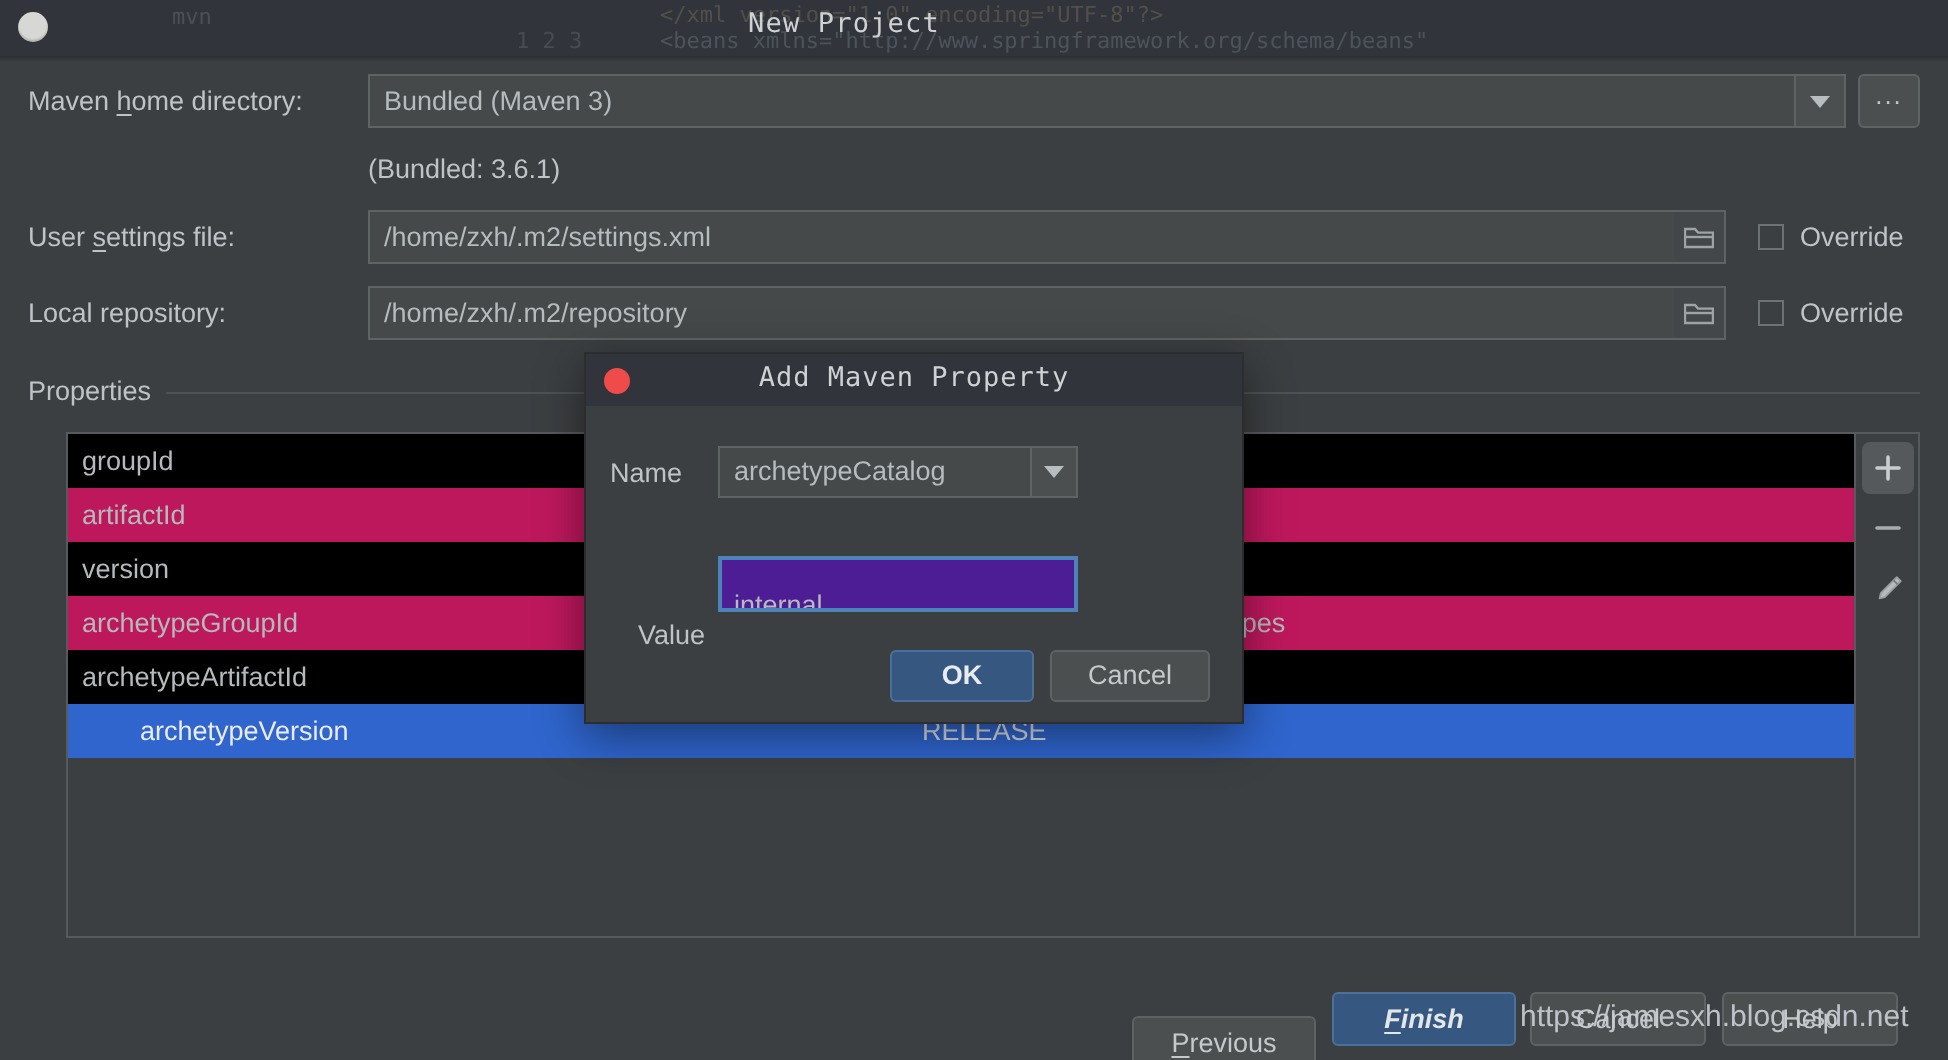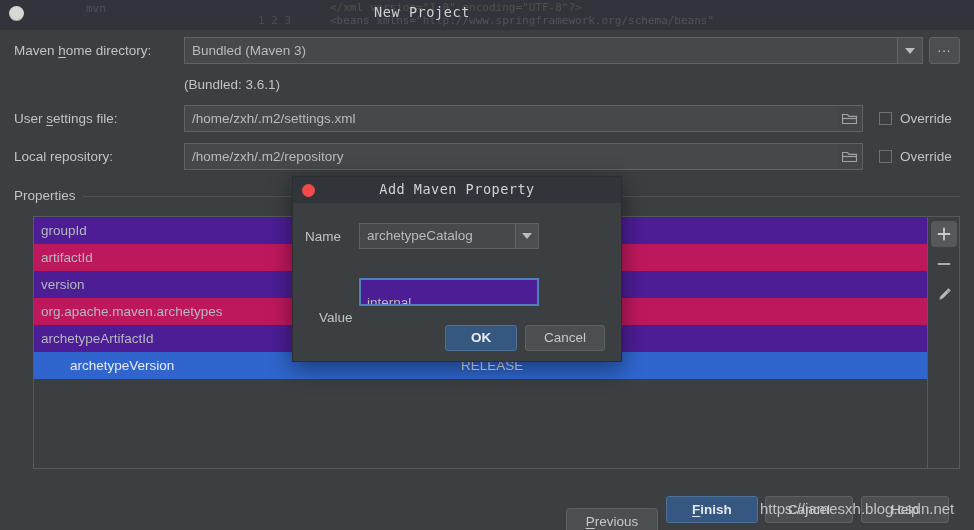--- a/index.html
+++ b/index.html
@@ -179,21 +179,21 @@
     background: #3c3f41;
     overflow: hidden;
   }
   .trow {
     position: relative;
     height: 27px;
     display: flex;
     align-items: center;
     box-sizing: border-box;
   }
-  .trow.odd  { background: #4c1d95; }
+  .trow.odd  { background: #000000; }
   .trow.even { background: #be185d; }
   .trow.sel  { background: #2f65cd; }
   .tcell-key {
     padding-left: 7px;
     width: 420px;
     box-sizing: border-box;
     color: #b4b9bc;
     font-size: 13.5px;
     white-space: nowrap;
     overflow: hidden;
@@ -243,20 +243,21 @@
     font-size: 13.5px;
     line-height: 25px;
     text-align: center;
     white-space: nowrap;
   }
   .btn.default {
     background: #365880;
     border-color: #4c7099;
     color: #e3e7ea;
     font-weight: bold;
+    font-style: italic;
   }
 
   
   #watermark {
     position: absolute;
     left: 760px; top: 500px;
     font-size: 15px;
     color: #c9ccd0;
     opacity: 0.92;
     white-space: nowrap;
@@ -437,20 +438,21 @@
         </div>
         <div class="trow even">
           <div class="tcell-key">artifactId</div>
           <div class="tcell-val"></div>
         </div>
         <div class="trow odd">
           <div class="tcell-key">version</div>
           <div class="tcell-val"></div>
         </div>
         <div class="trow even">
+          <div class="tcell-key">archetypeGroupId</div>
           <div class="tcell-val">org.apache.maven.archetypes</div>
         </div>
         <div class="trow odd">
           <div class="tcell-key">archetypeArtifactId</div>
           <div class="tcell-val">maven-archetype-webapp</div>
         </div>
         <div class="trow sel">
           <div class="tcell-key">archetypeVersion</div>
           <div class="tcell-val">RELEASE</div>
         </div>

